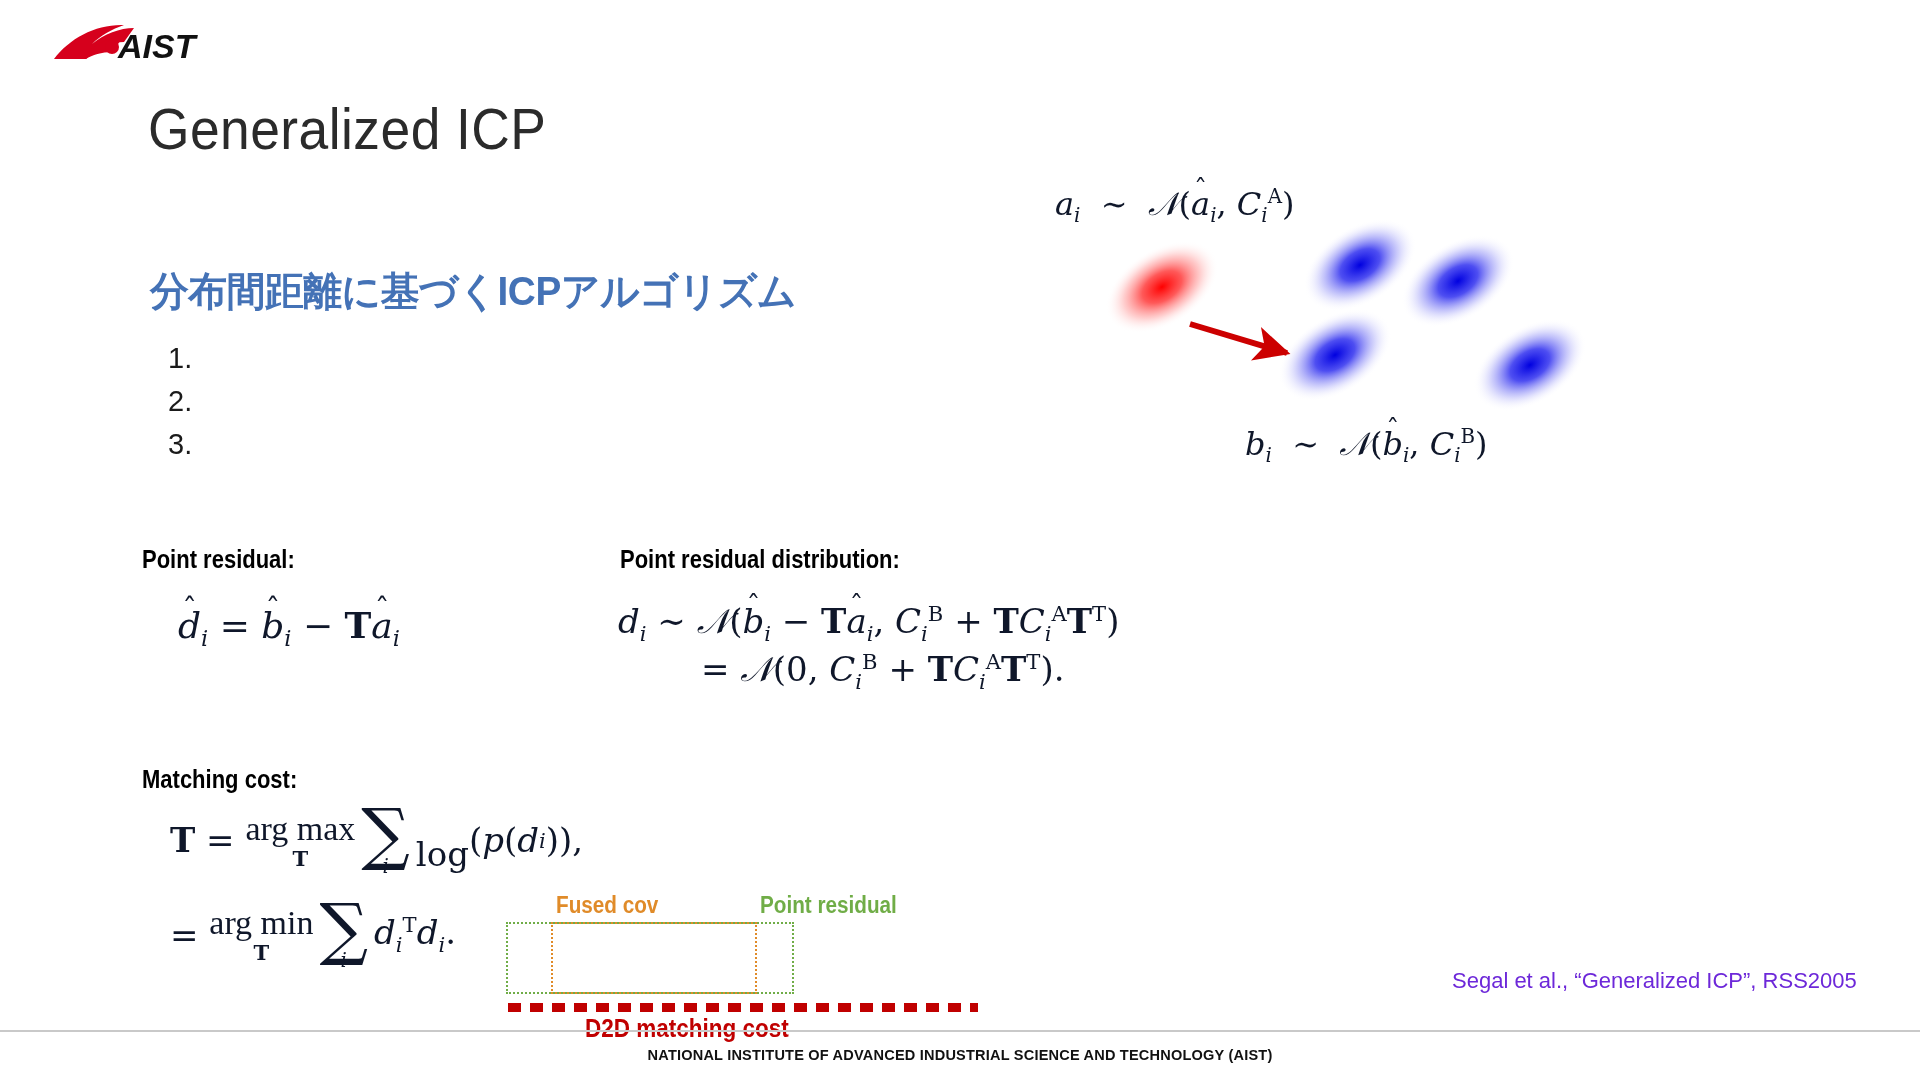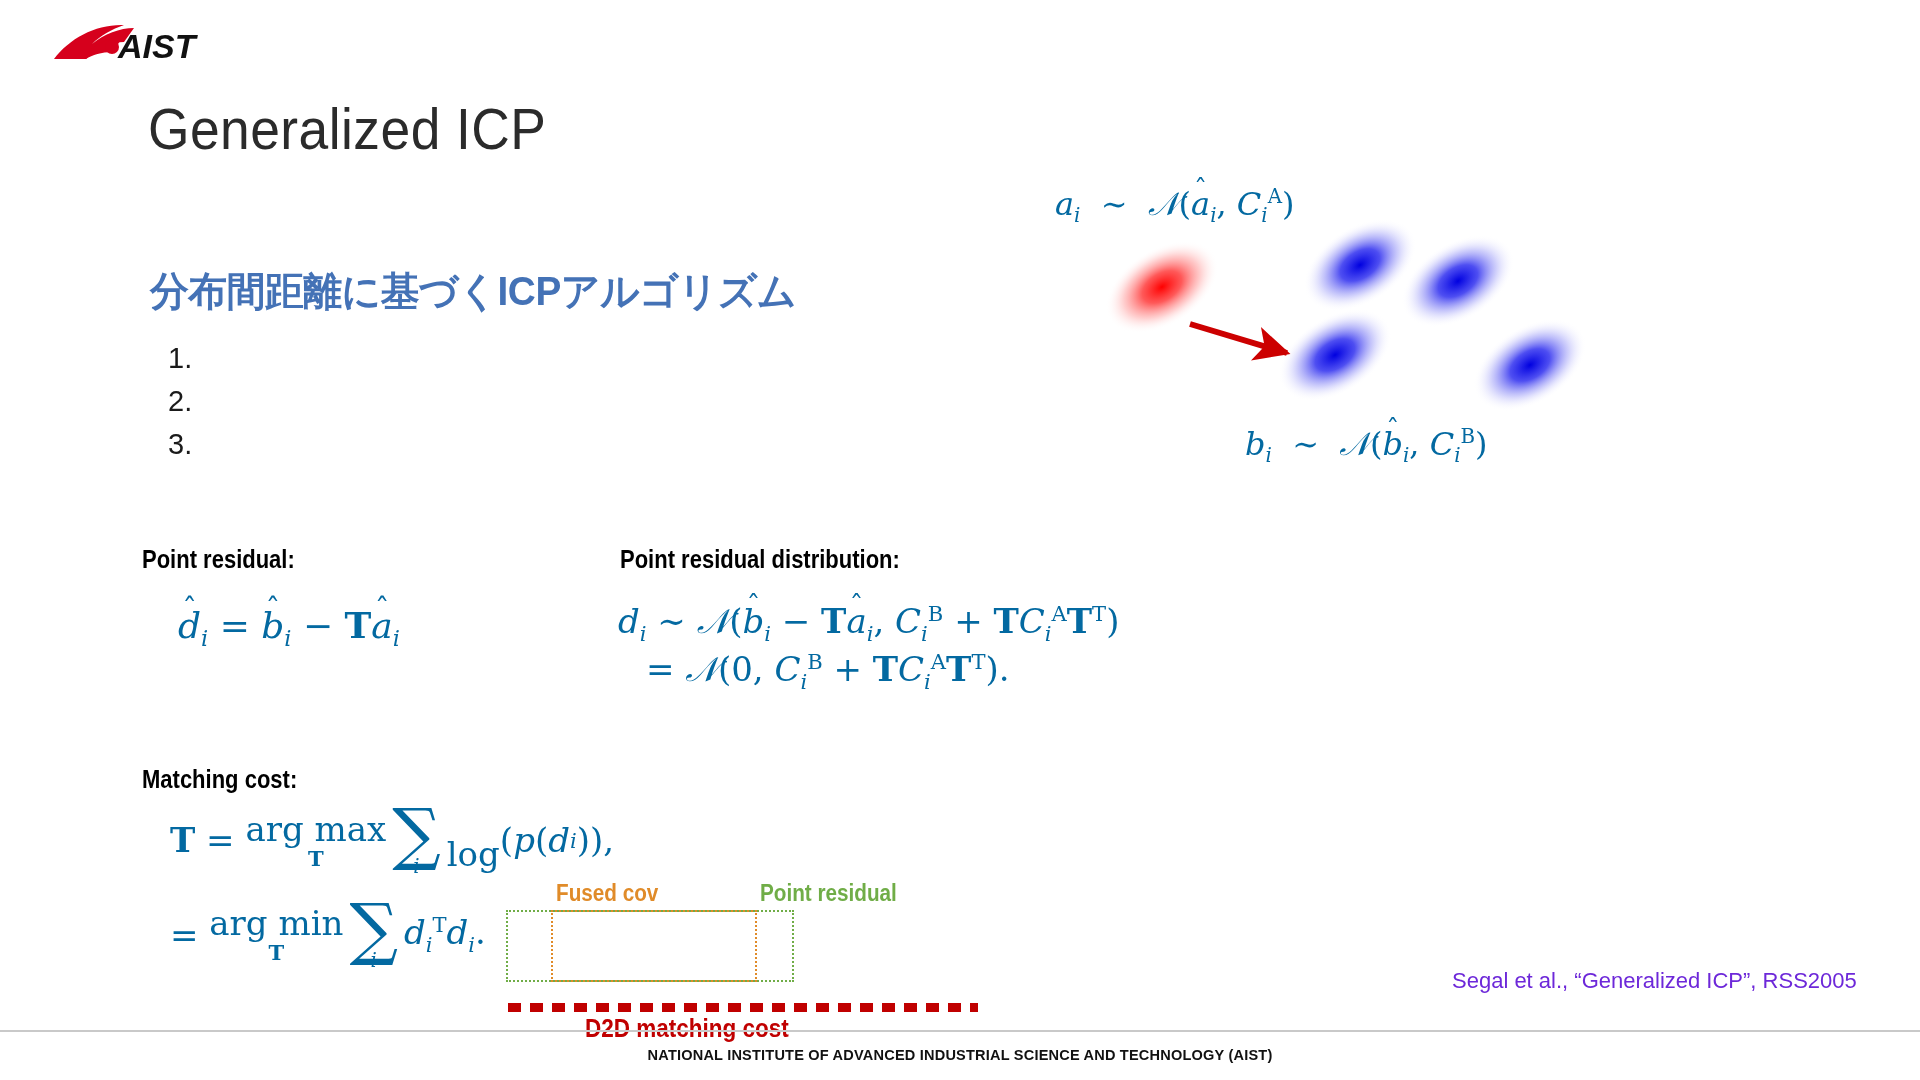--- a/index.html
+++ b/index.html
@@ -44,49 +44,49 @@
     position: absolute; font-weight: bold; font-size: 25px; color: #000;
     transform: scaleX(0.88); transform-origin: left center; white-space: nowrap;
   }
   #cap-pr   { left: 142px; top: 545px; }
   #cap-prd  { left: 620px; top: 545px; }
   #cap-mc   { left: 142px; top: 765px; }
 
   
   .math {
     font-family: "DejaVu Serif", "Liberation Serif", serif;
-    color: #0369a1; white-space: nowrap;
+    color: #0f172a; white-space: nowrap; text-align: center;
   }
   .mi { font-style: italic; }
   .mb { font-weight: bold; font-style: normal; }
   .mup { font-style: normal; margin-top: 28px; }
   .cal { font-family: "DejaVu Serif", serif; font-style: italic; }
   sub, sup { font-size: 0.62em; font-style: italic; }
   sup.up { font-style: normal; }
   .hatwrap { position: relative; display: inline-block; }
   .hatwrap > .hat {
     position: absolute; left: 50%; top: -0.42em;
     transform: translateX(-50%); font-size: 0.82em; font-style: normal;
   }
 
   #eq-residual { position: absolute; left: 178px; top: 604px; font-size: 36px; }
   #eq-dist { position: absolute; left: 618px; top: 600px; font-size: 34px; line-height: 1.28; }
   #eq-dist .l2 { padding-left: 28px; display: block; }
 
   #eq-cost { position: absolute; left: 170px; top: 805px; font-size: 34px; }
   .eqline { position: relative; display: flex; align-items: center; }
   .argop { display: inline-flex; flex-direction: column; align-items: center; line-height: 1; }
-  .argop .top { font-style: normal; font-size: 1em; }
+  .argop .top { font-style: normal; font-size: 1em; font-family: Liberation Serif, serif; }
   .argop .bot { font-weight: bold; font-size: 0.62em; margin-top: 2px; }
   .bigsum { display: inline-flex; flex-direction: column; align-items: center; line-height: 0.85; margin: 0 6px; }
   .bigsum .sg { font-size: 2.0em; font-family: "DejaVu Serif", serif; }
   .bigsum .idx { font-size: 0.58em; font-style: italic; margin-top: -4px; }
 
   
-  #annot-layer { position: absolute; left: 0; top: 0; width: 1920px; height: 832px; pointer-events: none; }
+  #annot-layer { position: absolute; left: 0; top: 12px; width: 1920px; height: 832px; pointer-events: none; }
   .box-green {
     position: absolute; border: 2px dotted #70ad47;
   }
   .box-orange {
     position: absolute; border: 2px dotted #e08b29; border-left-style: dotted;
   }
   .lbl-fused {
     position: absolute; font-weight: bold; font-size: 23px; color: #e08b29;
     transform: scaleX(0.9); transform-origin: left center; white-space: nowrap;
   }

